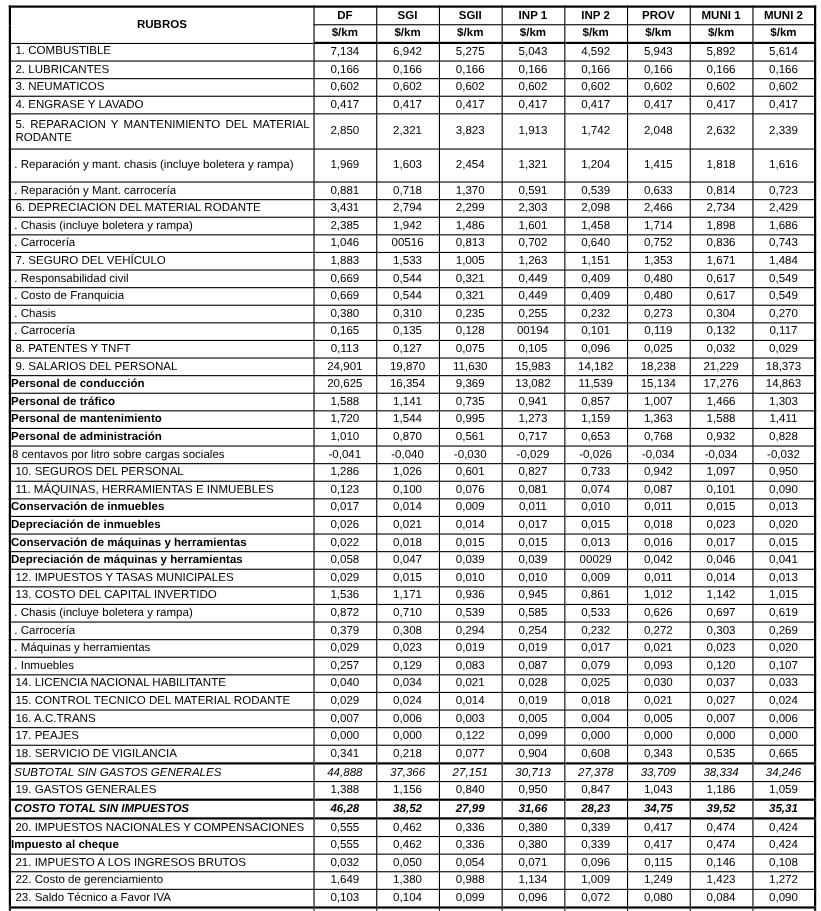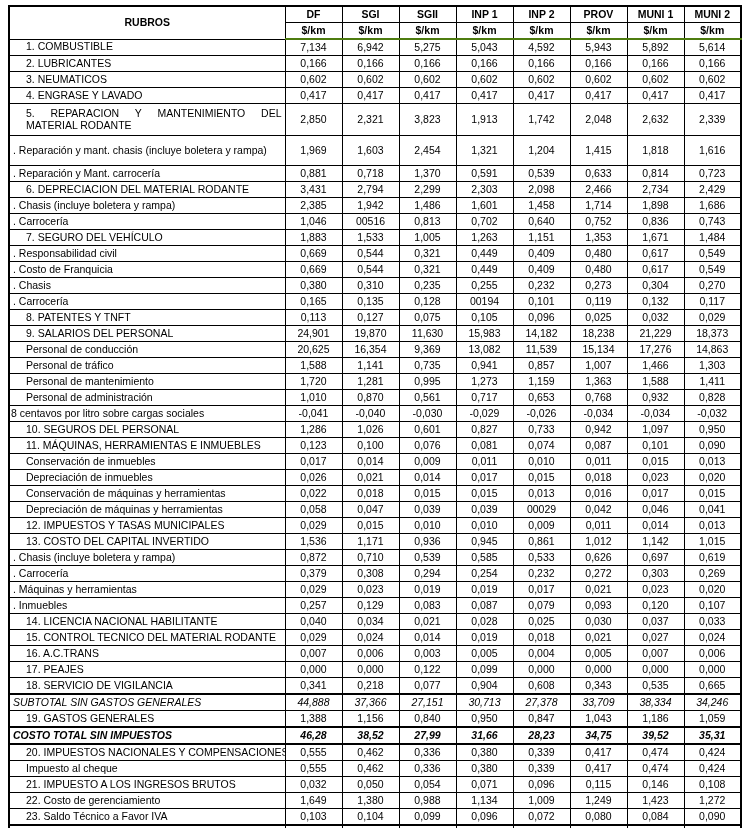--- a/index.html
+++ b/index.html
@@ -32,27 +32,27 @@
     height: 15px;
     line-height: 1.12;
     vertical-align: middle;
     overflow: hidden;
     white-space: nowrap;
   }
   thead th {
     font-weight: bold;
     text-align: center;
   }
-  thead tr.unit-row th { border-bottom: 2px solid #4d7c0f; }
+  thead tr.unit-row th { border-bottom: 2px solid #000000; }
   td.val { text-align: center; }
   td.label { text-align: left; }
 
-  tr.kind-category td.label { padding-left: 16px; }
+  tr.kind-category td.label { padding-left: 4px; }
   tr.kind-dot      td.label { }
-  tr.kind-sub      td.label { padding-left: 16px; }
+  tr.kind-sub      td.label { padding-left: 0; font-weight: bold; }
   tr.kind-flush    td.label { padding-left: 1px; }
   tr.kind-subtotal td.label { padding-left: 3px; }
   tr.kind-total td { font-weight: bold; }
   tr.kind-grand td { font-weight: bold; }
   tr.kind-grand td.label { text-align: center; }
 
   tr.tall td { height: 29px; }
   tr.wrap td.label {
     white-space: normal;
     text-align: justify;
@@ -310,21 +310,21 @@
           <td class="val">0,735</td>
           <td class="val">0,941</td>
           <td class="val">0,857</td>
           <td class="val">1,007</td>
           <td class="val">1,466</td>
           <td class="val">1,303</td>
         </tr>
         <tr class="kind-sub">
           <td class="label">Personal de mantenimiento</td>
           <td class="val">1,720</td>
-          <td class="val">1,281</td>
+          <td class="val">1,544</td>
           <td class="val">0,995</td>
           <td class="val">1,273</td>
           <td class="val">1,159</td>
           <td class="val">1,363</td>
           <td class="val">1,588</td>
           <td class="val">1,411</td>
         </tr>
         <tr class="kind-sub">
           <td class="label">Personal de administración</td>
           <td class="val">1,010</td>

